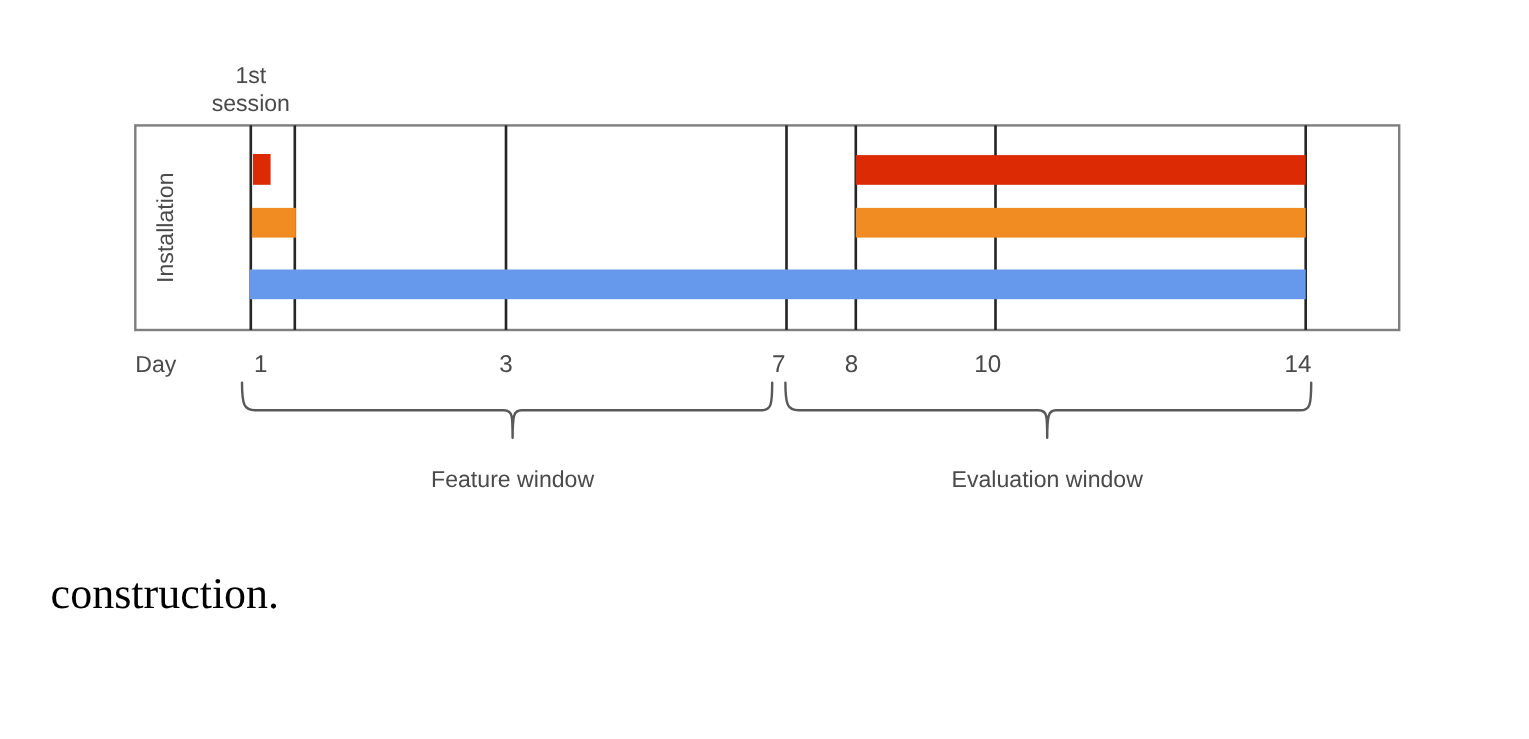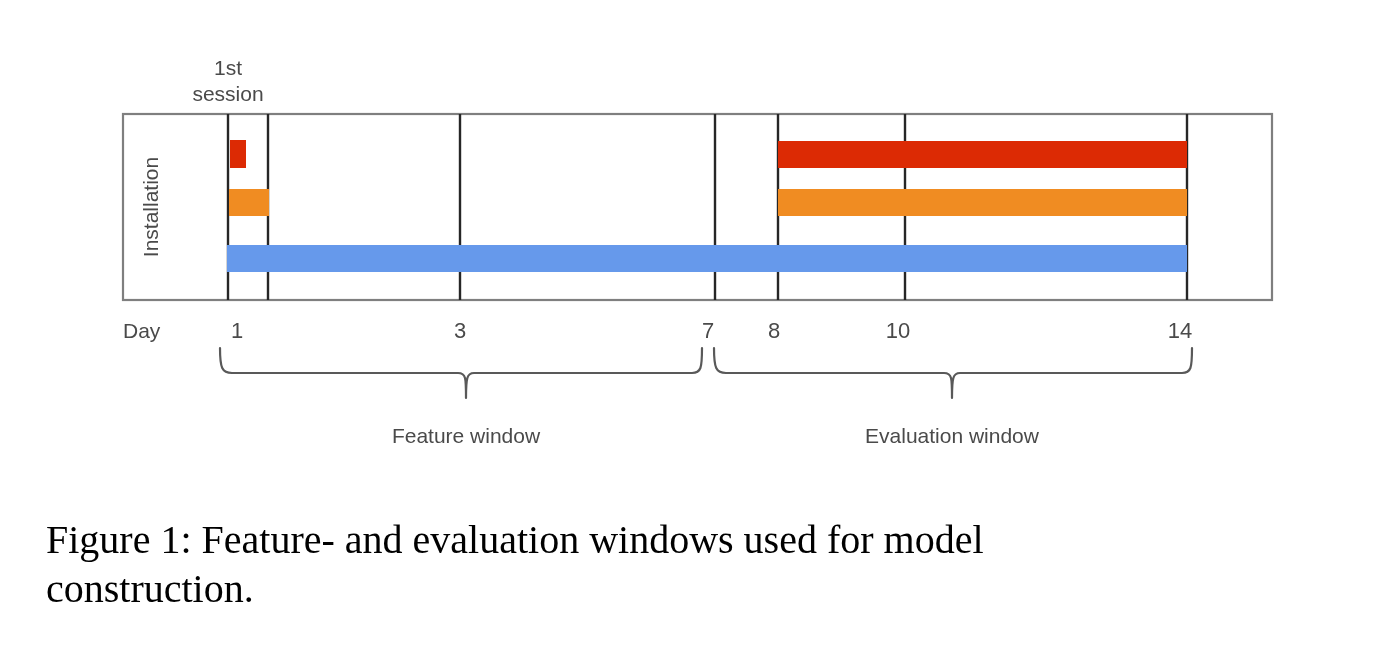--- a/index.html
+++ b/index.html
@@ -121,17 +121,16 @@
              C 466 378 467 373 474 373 L 692 373 C 701 373 702 368 702 348"></path>
     <text class="bracket-text" x="466" y="443" text-anchor="middle">Feature window</text>
 
     <path class="bracket-path" d="M 714 348 C 714 368 716 373 726 373 L 944 373 C 952 373 952 378 952 398
              C 952 378 953 373 960 373 L 1182 373 C 1191 373 1192 368 1192 348"></path>
     <text class="bracket-text" x="952" y="443" text-anchor="middle">Evaluation window</text>
 
   </svg>
 
   <div class="caption">
-    <span class="cap-line">Figure 1: Feature- and evaluation windows used for model</span>
     <span class="cap-line">construction.</span>
   </div>
 
 </div>
 
 </body></html>

